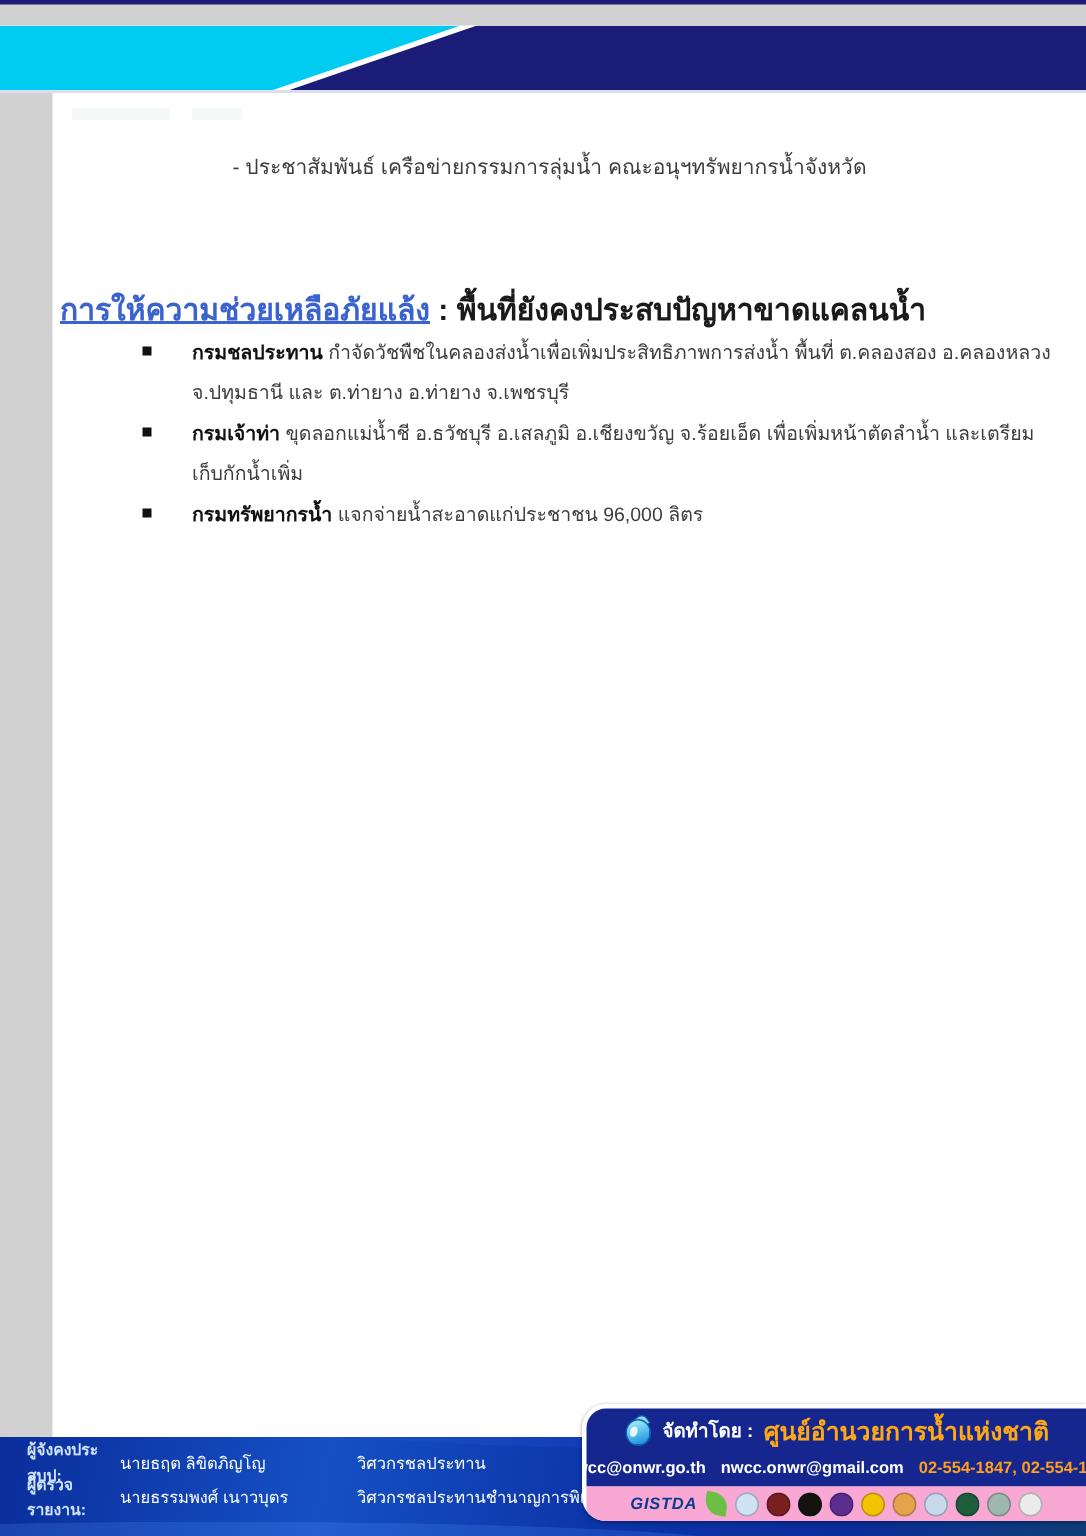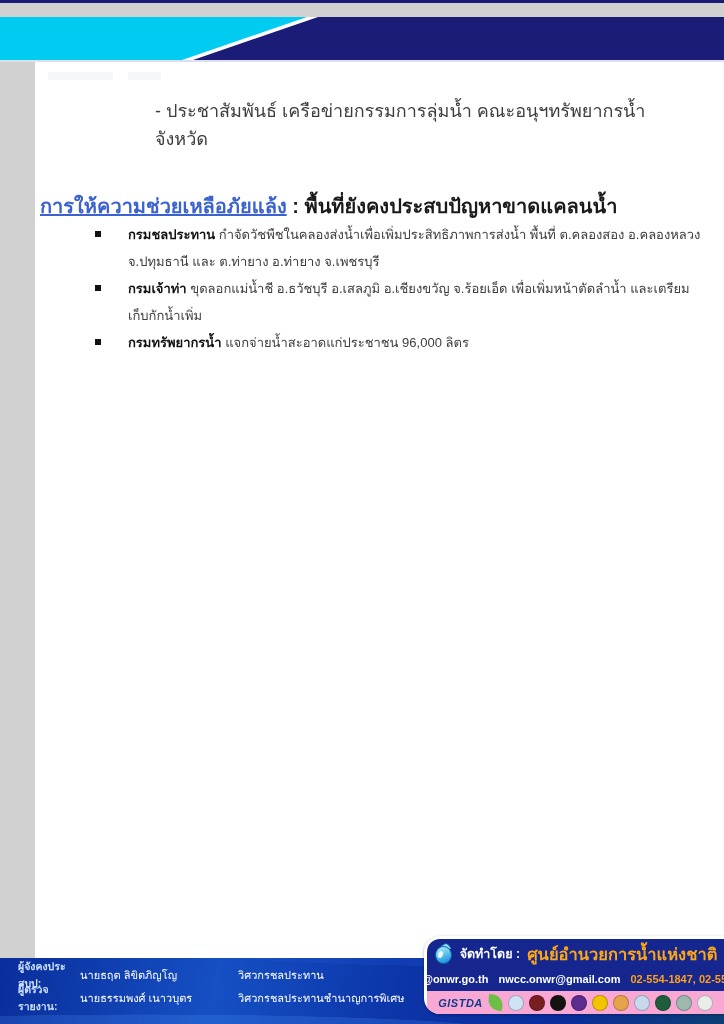--- a/index.html
+++ b/index.html
@@ -17,21 +17,21 @@
   .banner-navy { position:absolute; inset:0; background:#1b1b78;
     clip-path:polygon(318px 0, 100% 0, 100% 100%, 193px 100%); }
   .banner-underline { position:absolute; top:60px; left:0; width:724px; height:2px; background:#dcdff0; }
   
   .paper { position:absolute; left:35px; top:62px; width:689px; height:896px; background:#ffffff; }
   .ghost-bar { position:absolute; height:8px; background:#f5f8f8; border-radius:1px; }
   .ghost-1 { left:48px; top:72px; width:65px; }
   .ghost-2 { left:128px; top:72px; width:33px; }
   
   .notes { position:absolute; left:155px; top:97px; width:520px;
-    font-size:18px; color:#3d3d3d; line-height:28px; }
+    font-size:14px; color:#3d3d3d; line-height:28px; }
   .section-heading { position:absolute; left:40px; top:190px; width:650px;
     font-size:20px; font-weight:bold; color:#1a1a1a; }
   .section-heading .link { color:#3a63cf; text-decoration:underline; cursor:pointer; }
   .bullet-list { position:absolute; left:95px; top:221px; width:608px;
     font-size:13px; color:#3d3d3d; line-height:27px; }
   .bullet-item { position:relative; padding-left:33px; }
   .bullet-square { position:absolute; left:0; top:10px; width:6px; height:6px; background:#111; }
   .bullet-item b { color:#111; }
   
   .footer { position:absolute; left:0; top:958px; width:724px; height:66px;
@@ -39,21 +39,21 @@
   .footer::before { content:""; position:absolute; inset:0; opacity:.35;
     background:
       radial-gradient(120% 60% at 20% 110%, rgba(90,160,255,.55) 0 40%, transparent 41%),
       radial-gradient(90% 50% at 70% -10%, rgba(40,90,220,.6) 0 45%, transparent 46%); }
   .credits { position:absolute; left:18px; top:5px; }
   .credit-row { display:flex; height:23px; align-items:center; }
   .credit-label { width:62px; font-size:10.5px; font-weight:bold; color:#cfe2ff; }
   .credit-name  { width:158px; font-size:11px; color:#ffffff; }
   .credit-title { font-size:11px; color:#ffffff; }
   
-  .issuer-box { position:absolute; right:0; top:-22px; width:300px; height:78px;
+  .issuer-box { position:absolute; right:0; top:-22px; width:336px; height:78px;
     background:#ffffff; border-radius:16px 0 0 16px; overflow:hidden;
     box-shadow:0 1px 3px rgba(0,0,30,.35); }
   .issuer-blue { position:absolute; left:3px; top:3px; right:0; height:52px;
     background:#16268f; border-radius:13px 0 0 0; }
   .issuer-header { display:flex; align-items:center; justify-content:center; gap:7px; height:30px; }
   .issuer-prefix { font-size:12.5px; font-weight:bold; color:#ffffff; }
   .issuer-name { font-size:16.5px; font-weight:bold; color:#ffa815;text-align:right; }
   .contact-row { display:flex; align-items:center; justify-content:center; gap:5px;
     height:20px; font-size:11px; font-weight:bold; white-space:nowrap; }
   .contact-web, .contact-email { color:#ffffff; }

